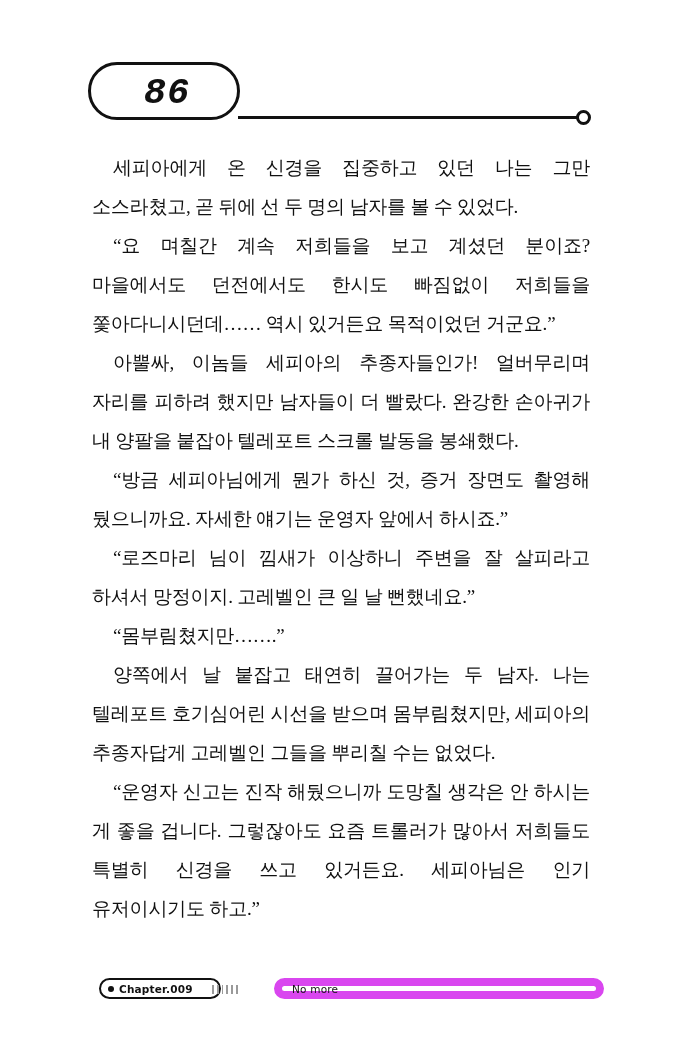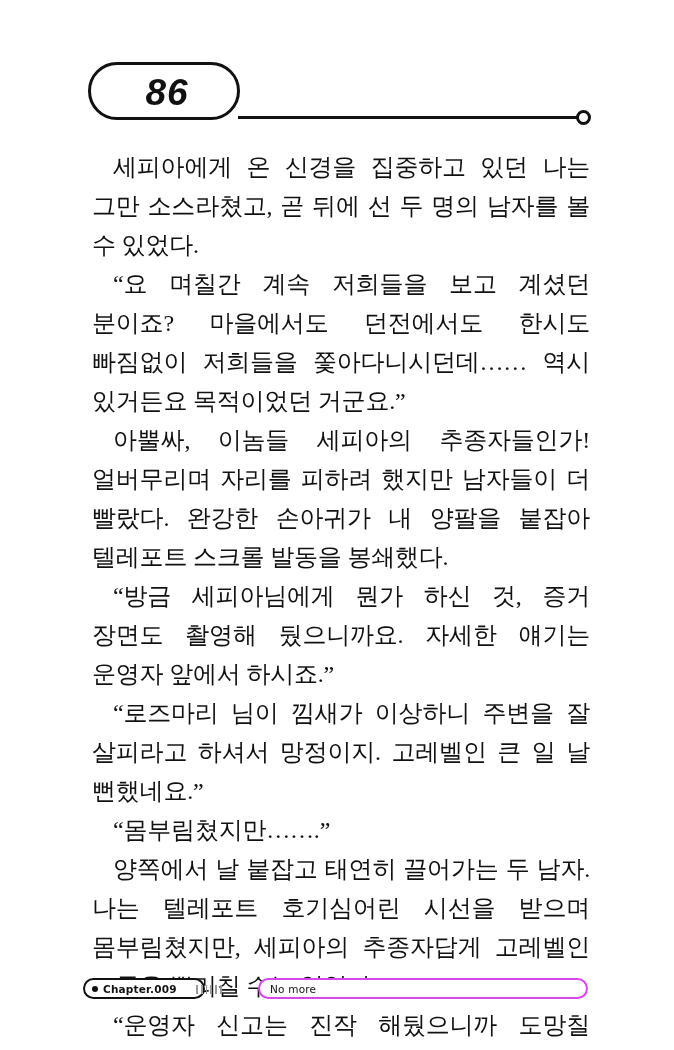--- a/index.html
+++ b/index.html
@@ -43,21 +43,21 @@
     box-sizing: border-box;
   }
   .pagenum {
     position: absolute;
     left: 0;
     top: 0;
     width: 152px;
     height: 58px;
     line-height: 56px;
     text-align: center;
-    font-family: Liberation Sans, sans-serif;
+    font-family: Liberation Mono, monospace;
     font-style: italic;
     font-weight: 700;
     font-size: 37px;
     letter-spacing: 1px;
     color: #111111;
   }
   .header-rule {
     position: absolute;
     left: 238px;
     top: 54px;
@@ -79,32 +79,32 @@
 
   
   .body-text {
     position: absolute;
     left: 92px;
     top: 148px;
     width: 498px;
   }
   .para {
     margin: 0;
-    font-size: 24px;
+    font-size: 19px;
     line-height: 39px;
     text-indent: 21px;
     text-align: justify;
     word-break: keep-all;
     letter-spacing: -0.2px;
   }
 
   
   .footer {
     position: absolute;
-    left: 0;
+    left: 16px;
     top: 978px;
     width: 602px;
     height: 40px;
     padding-left: 41px;
   }
   .chapter-tag {
     position: absolute;
     left: 83px;
     top: 0px;
     height: 21px;
@@ -148,21 +148,21 @@
     width: 2px;
     height: 9px;
     background: #9a9a9a;
   }
   .note-tag {
     position: absolute;
     left: 258px;
     top: 0px;
     width: 330px;
     height: 21px;
-    border: 2px solid #d946ef;
+    border: 8px solid #d946ef;
     border-radius: 11px;
     background: #ffffff;
     box-sizing: border-box;
     display: flex;
     align-items: center;
     padding: 0 10px;
   }
   .note-label {
     font-family: "DejaVu Sans", sans-serif;
     font-size: 10.5px;

